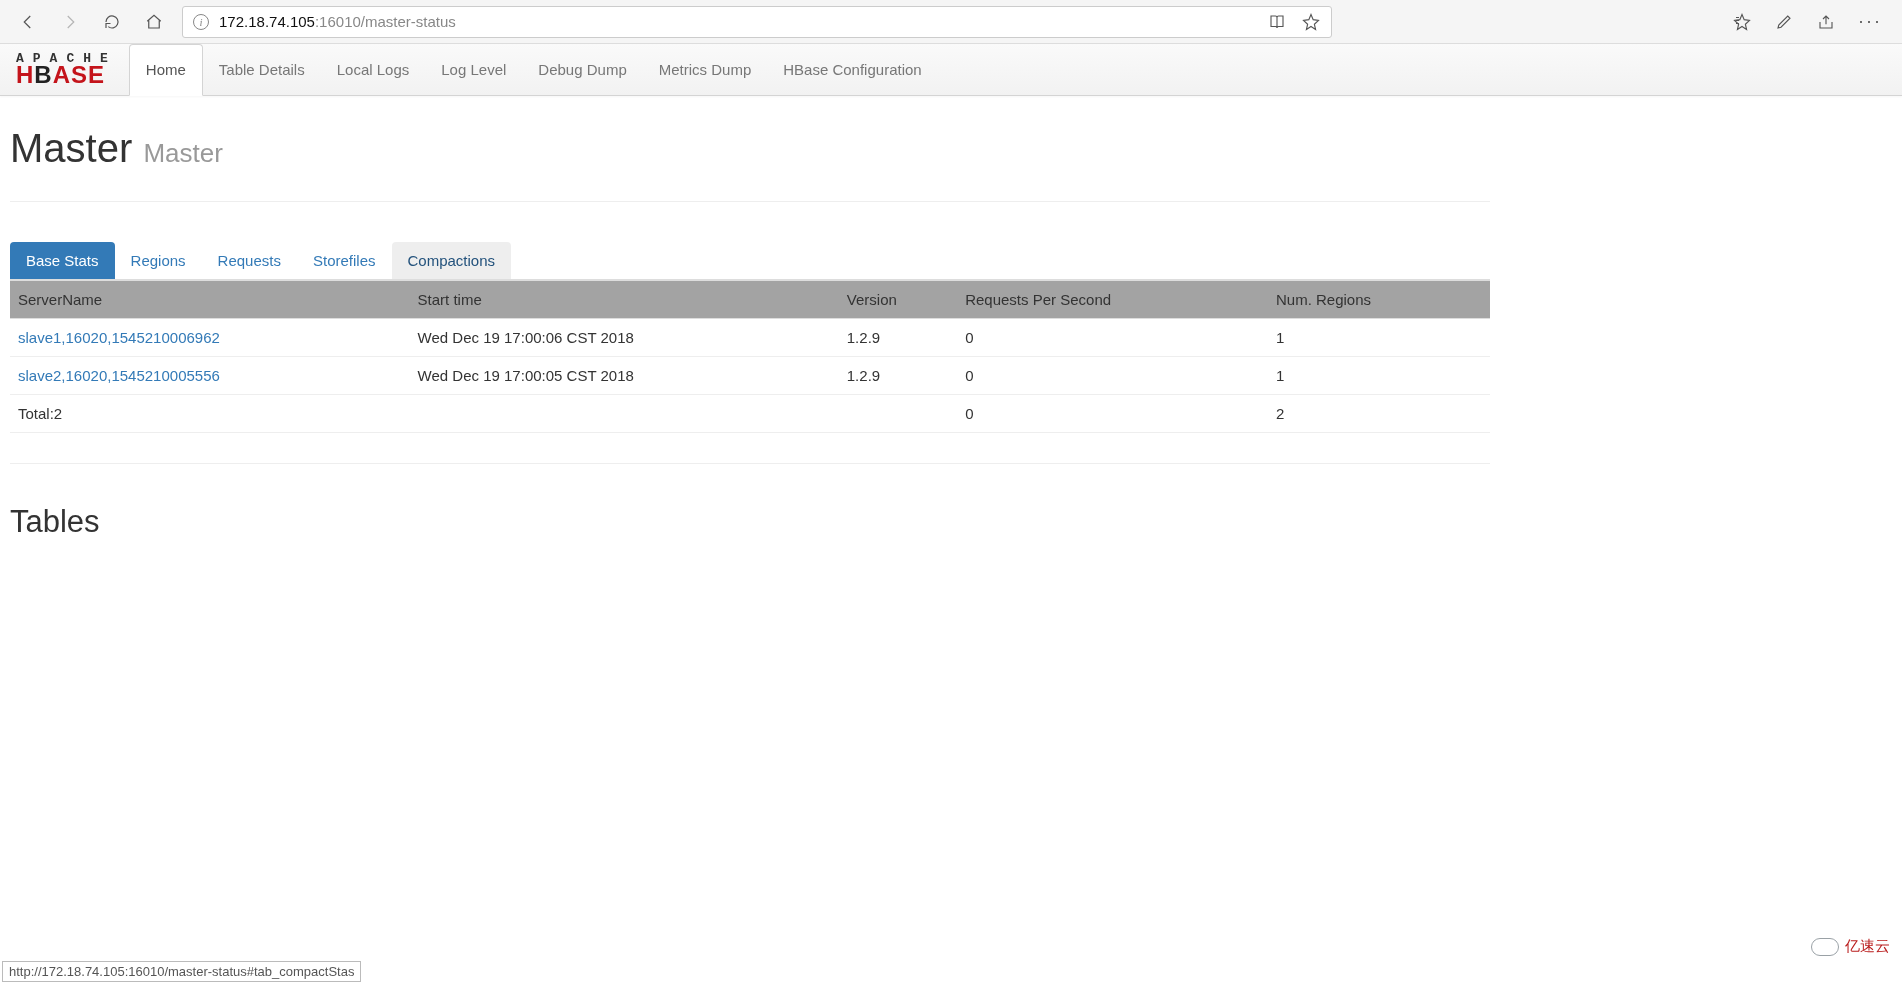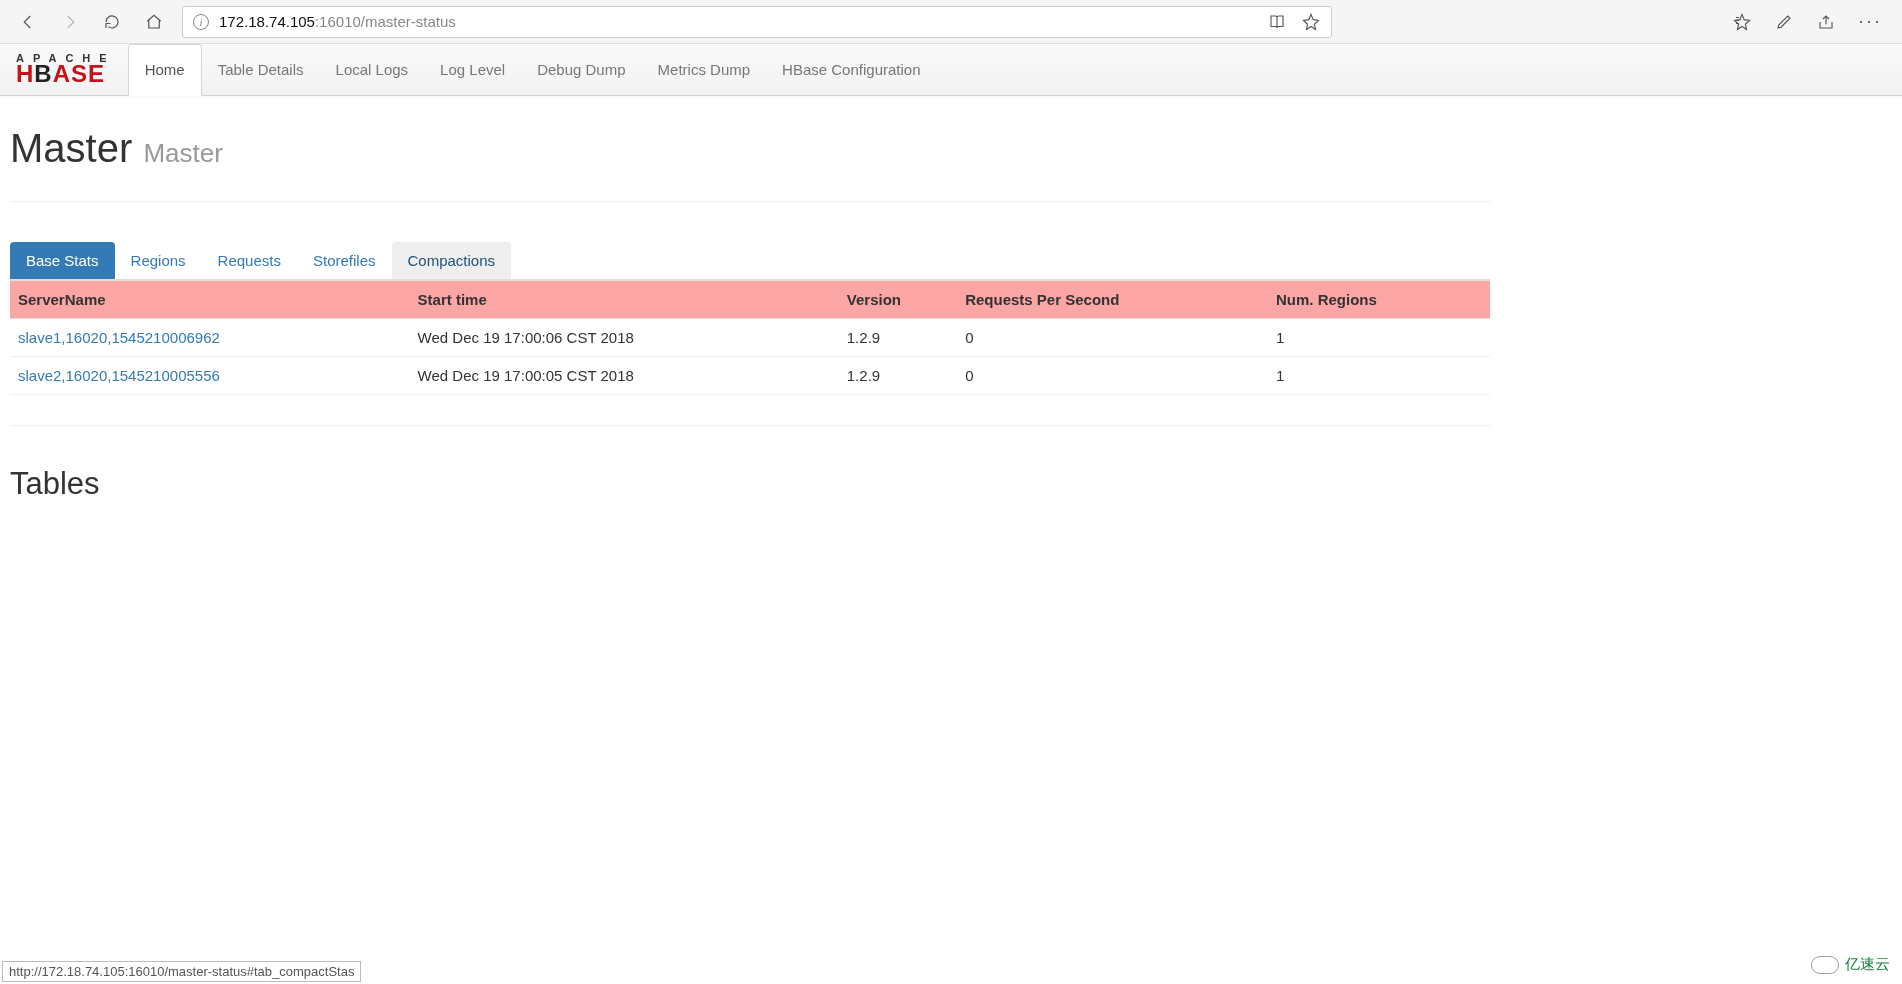--- a/index.html
+++ b/index.html
@@ -89,26 +89,27 @@
       background: linear-gradient(#fafafa, #f2f2f2);
       border-bottom: 1px solid #d4d4d4;
       padding: 0 12px;
       box-shadow: 0 1px 2px rgba(0,0,0,.04);
     }
     .hb-logo {
       margin-right: 8px;
       padding: 0 4px;
     }
     .hb-logo-top {
-      font-size: 11px;
+      font-size: 13px;
       letter-spacing: 9px;
       color: #333;
       font-weight: bold;
       line-height: 1;
       margin-bottom: -2px;
+      font-family: Liberation Mono, monospace;
     }
     .hb-logo-main {
       font-size: 24px;
       font-weight: 900;
       letter-spacing: 1px;
       line-height: 1;
     }
     .hb-logo-main .h { color: #c4141b; }
     .hb-logo-main .b { color: #222; }
     .hb-logo-main .ase { color: #c4141b; }
@@ -184,25 +185,25 @@
       color: #23527c;
     }
 
     
     table.hb-table {
       width: 100%;
       border-collapse: collapse;
       margin-bottom: 30px;
     }
     table.hb-table thead th {
-      background: #fca5a5;
+      background: #a3a3a3;
       text-align: left;
       padding: 10px 8px;
       font-size: 15px;
-      font-weight: 700;
+      font-weight: 400;
       border-top: 1px solid #ddd;
       border-bottom: 1px solid #ddd;
     }
     table.hb-table td {
       padding: 10px 8px;
       font-size: 15px;
       border-bottom: 1px solid #eee;
     }
     .link { color: #337ab7; cursor: pointer; }
 
@@ -215,22 +216,22 @@
       border: 1px solid #bbb;
       font-size: 13px;
       color: #555;
       padding: 2px 6px;
     }
 
     
     .watermark {
       position: fixed;
       right: 12px;
-      bottom: 10px;
-      color: #15803d;
+      bottom: 28px;
+      color: #b91c1c;
       font-size: 15px;
       display: flex;
       align-items: center;
       gap: 6px;
     }
     .watermark-cloud {
       width: 28px; height: 18px;
       border: 1.5px solid #9aa1a6;
       border-radius: 12px;
       position: relative;
@@ -362,20 +363,27 @@
           <td>0</td>
           <td>1</td>
         </tr>
         <tr>
           <td><span class="link">slave2,16020,1545210005556</span></td>
           <td>Wed Dec 19 17:00:05 CST 2018</td>
           <td>1.2.9</td>
           <td>0</td>
           <td>1</td>
         </tr>
+        <tr>
+          <td>Total:2</td>
+          <td></td>
+          <td></td>
+          <td>0</td>
+          <td>2</td>
+        </tr>
       </tbody>
     </table>
   </section>
 
   <hr class="sep">
 
 
   <section>
     <h2 class="sect-title">Tables</h2>
   </section>

